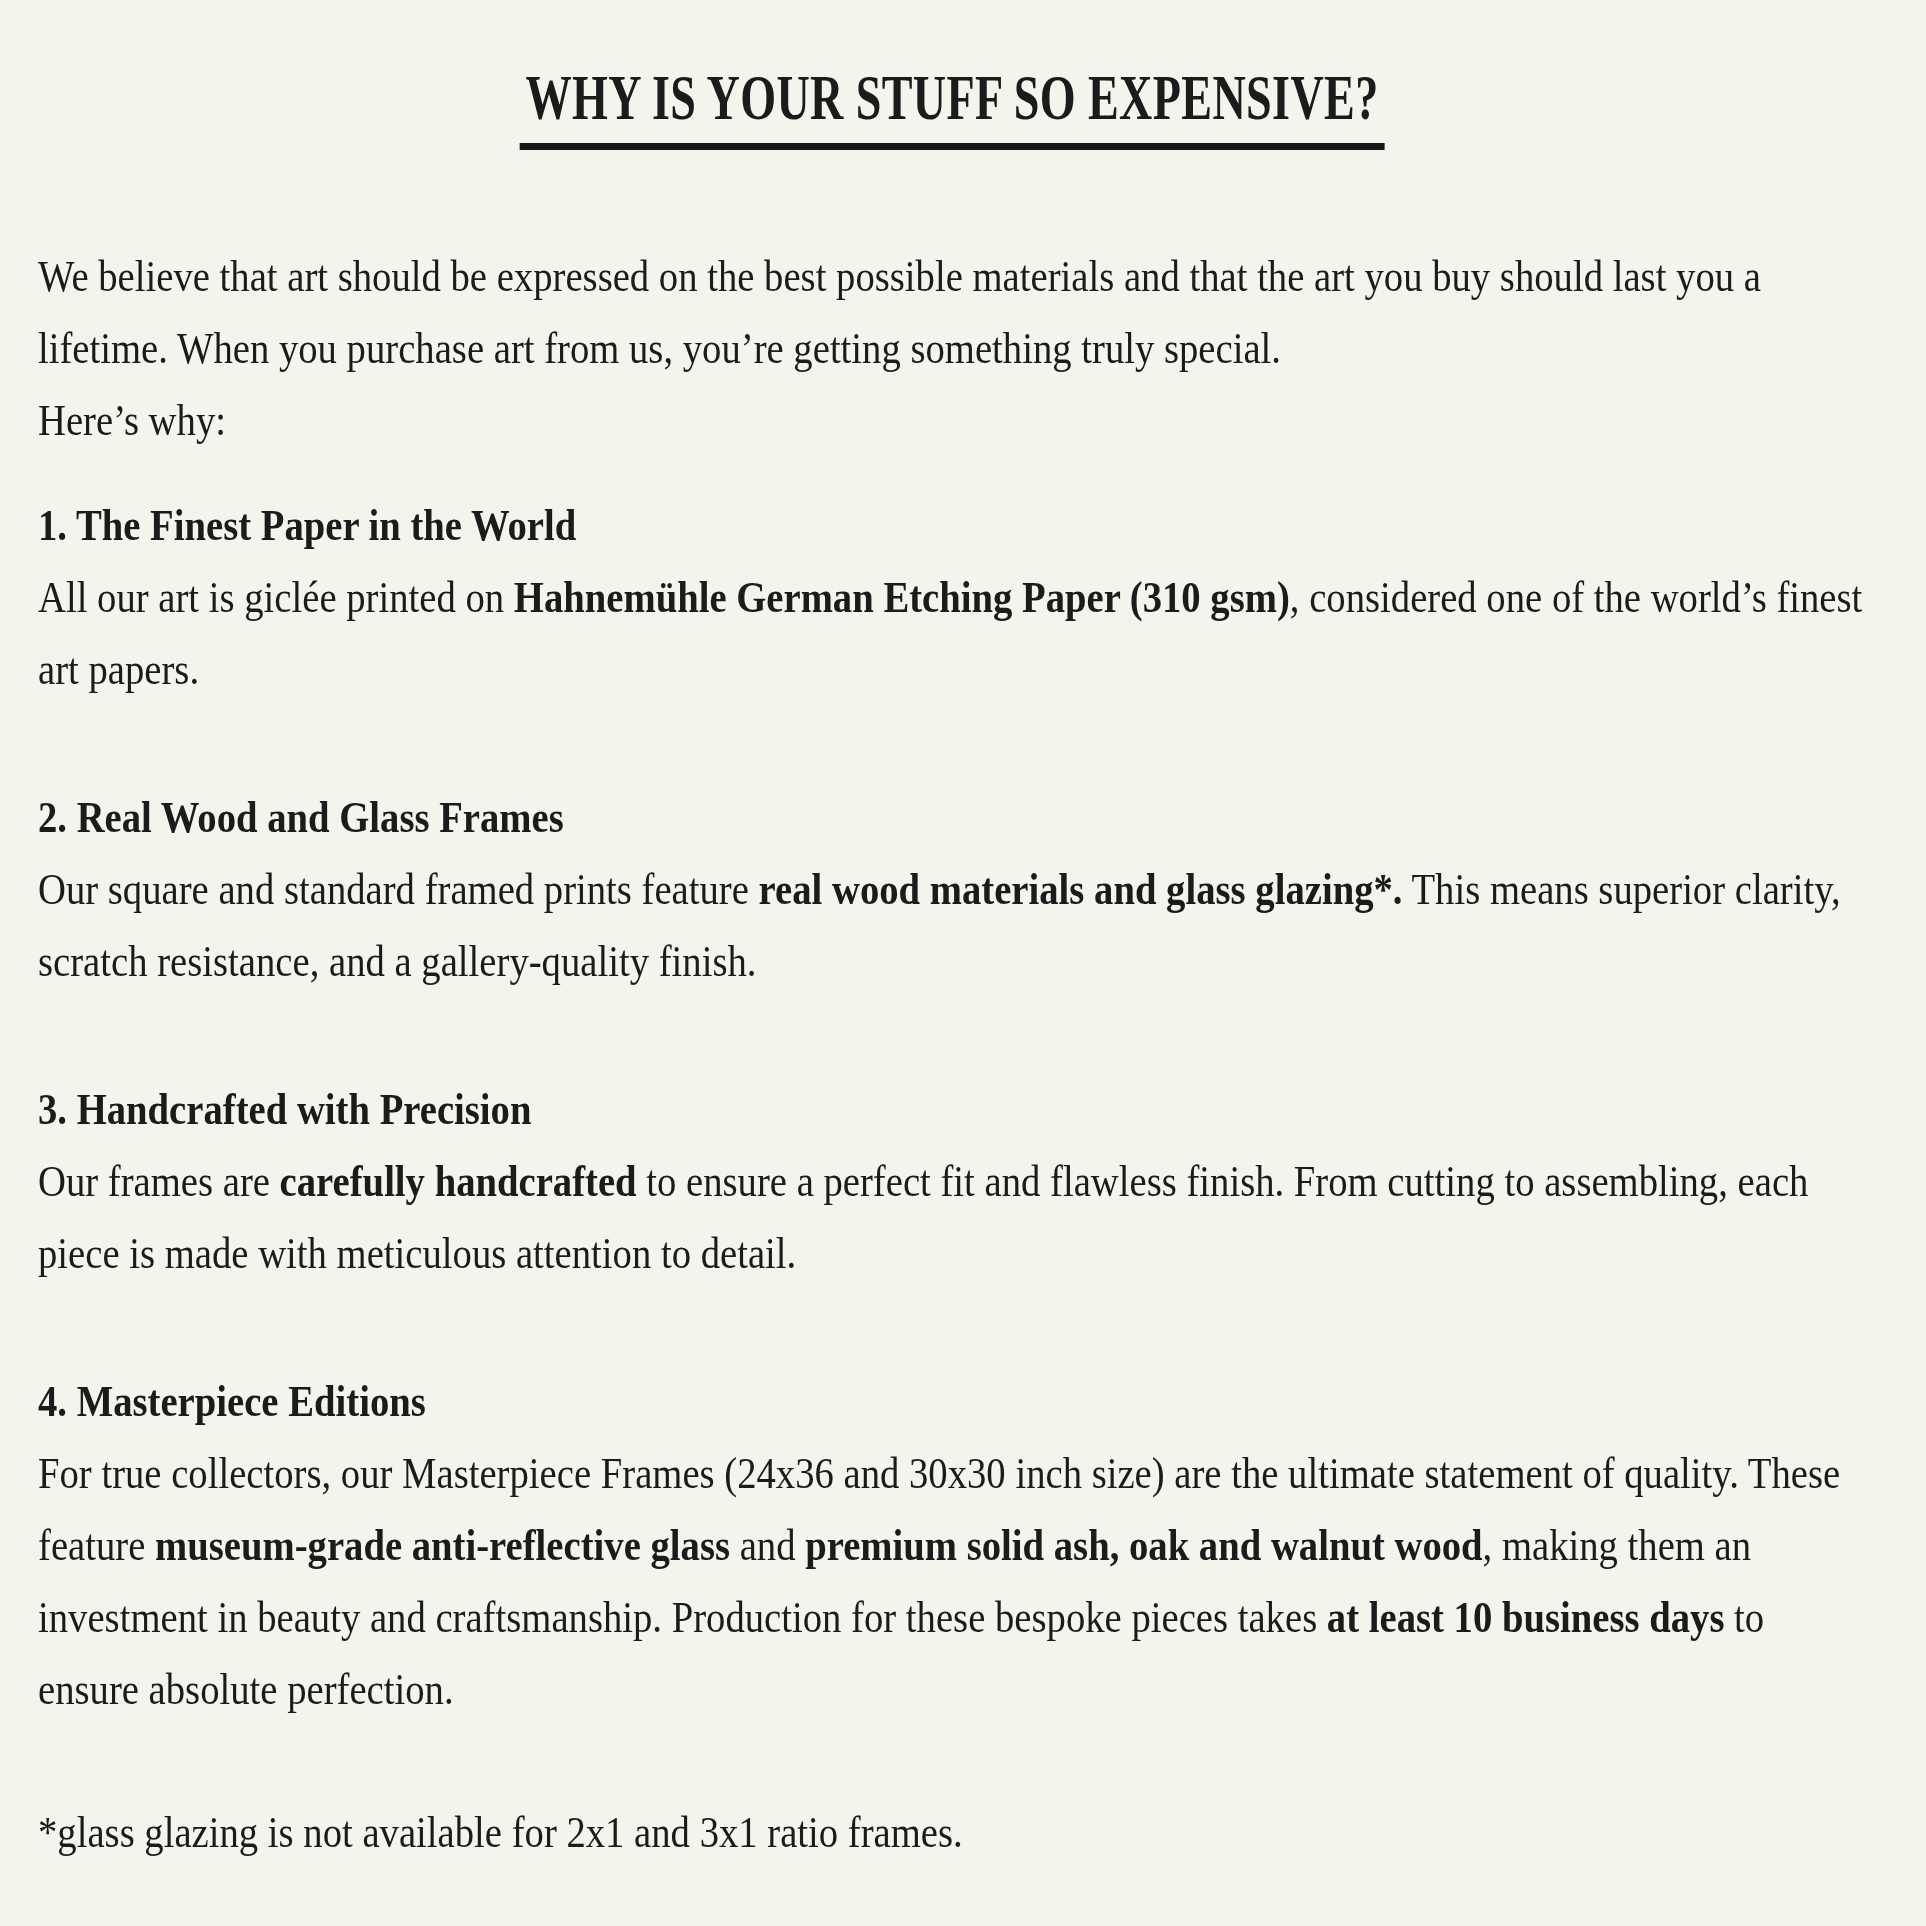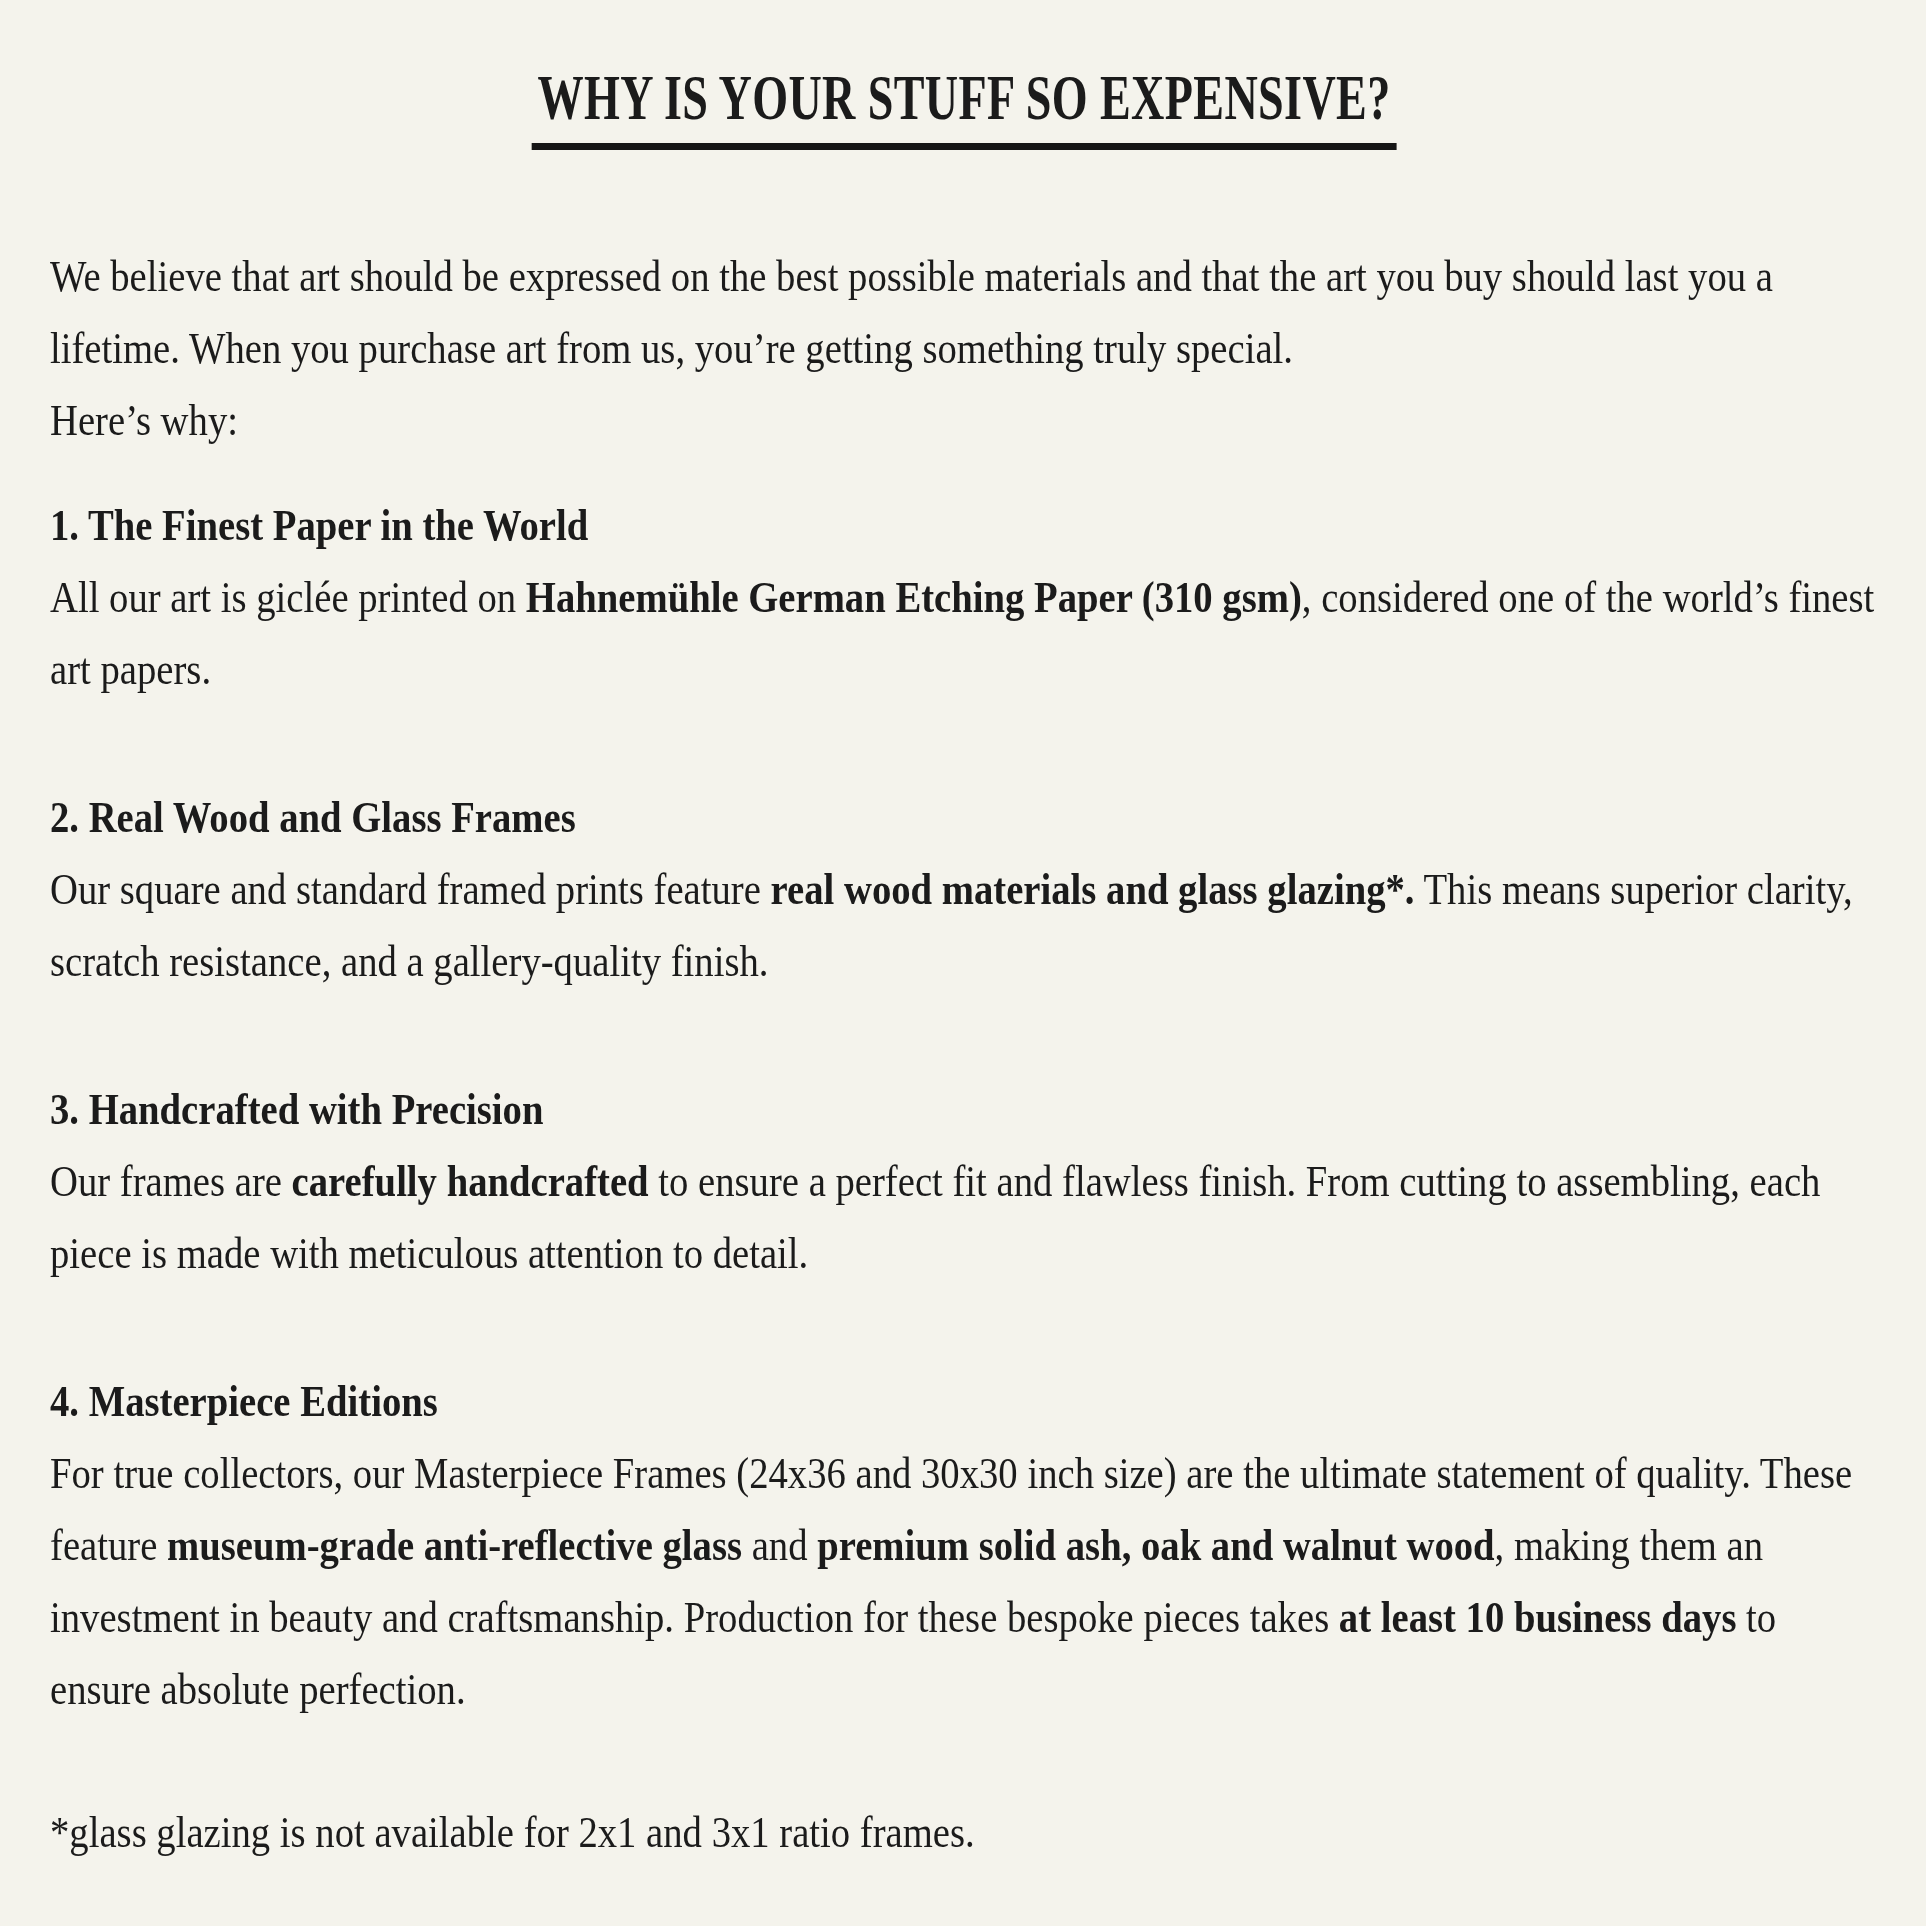--- a/index.html
+++ b/index.html
@@ -8,21 +8,21 @@
   }
   .page {
     position: relative;
     width: 1927px;
     height: 1927px;
     background: #F4F3EC;
     color: #1B1B1B;
     font-family: "Liberation Serif", "DejaVu Serif", serif;
     overflow: hidden;
     box-sizing: border-box;
-    padding: 63px 50px 0 50px;
+    padding: 63px 50px 0 38px;
   }
   
   .content {
     width: 2079px;
     transform: scaleX(0.879);
     transform-origin: 0 0;
   }
   .title-row {
     text-align: center;
     margin: 0;

